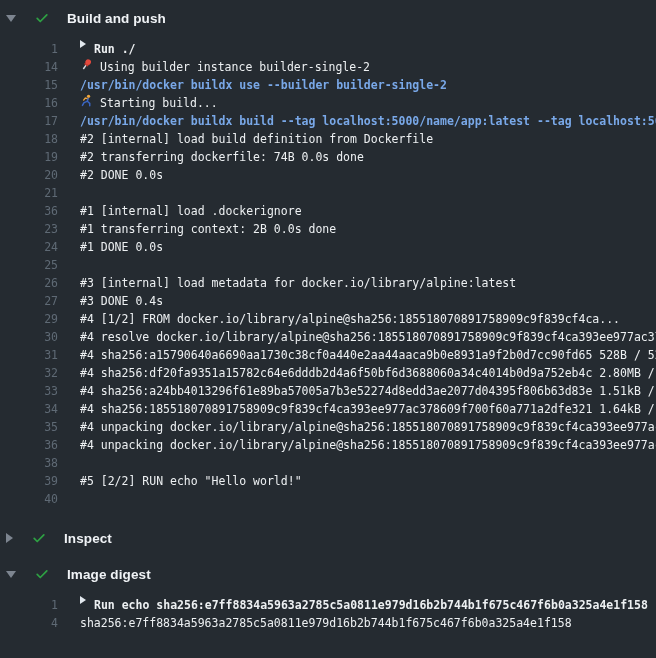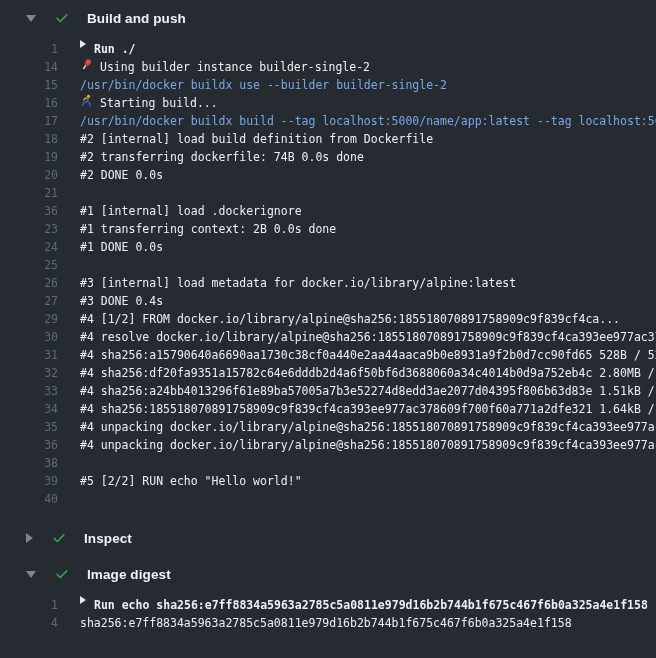--- a/index.html
+++ b/index.html
@@ -16,41 +16,41 @@
   body{
     width:656px;height:658px;
     background:var(--bg);
     font-family:"DejaVu Sans Mono","Liberation Mono",monospace;
     font-size:11.5px;
     color:var(--text);
   }
   .section-header{
     display:flex;align-items:center;
     height:36px;
-    padding-left:26px;
+    padding-left:6px;
     cursor:pointer;
     gap:6px;
   }
   .tri{width:0;height:0;flex:none;}
   .tri.down{border-left:5px solid transparent;border-right:5px solid transparent;border-top:7px solid var(--tri);}
   .tri.right{border-top:5px solid transparent;border-bottom:5px solid transparent;border-left:7px solid var(--tri);}
   .check{flex:none;margin-left:13px;}
   .title{
     margin-left:12px;
     font-family:"Liberation Sans","DejaVu Sans",sans-serif;
     font-size:13.5px;font-weight:700;
     color:var(--title);
     letter-spacing:.1px;
   }
   .lines{padding:4px 0 12px 0;}
   .line{display:flex;height:18px;line-height:18px;white-space:pre;overflow:hidden;}
   .gutter{flex:none;width:58px;text-align:right;color:var(--gutter);cursor:pointer;}
   .content{margin-left:22px;white-space:pre;display:flex;align-items:flex-start;}
   .line-text{white-space:pre;}
-  .line-text.info{color:var(--blue);font-weight:400;}
+  .line-text.info{color:var(--blue);font-weight:700;}
   .line-text.cmd{font-weight:700;}
   .chev{
     display:inline-block;width:0;height:0;flex:none;
     border-top:4px solid transparent;border-bottom:4px solid transparent;
     border-left:6px solid #e2e8ee;
     margin-right:8px;cursor:pointer;
   }
   .emoji{display:inline-block;flex:none;margin-right:7px;position:relative;top:0;}
 </style>
 </head>

